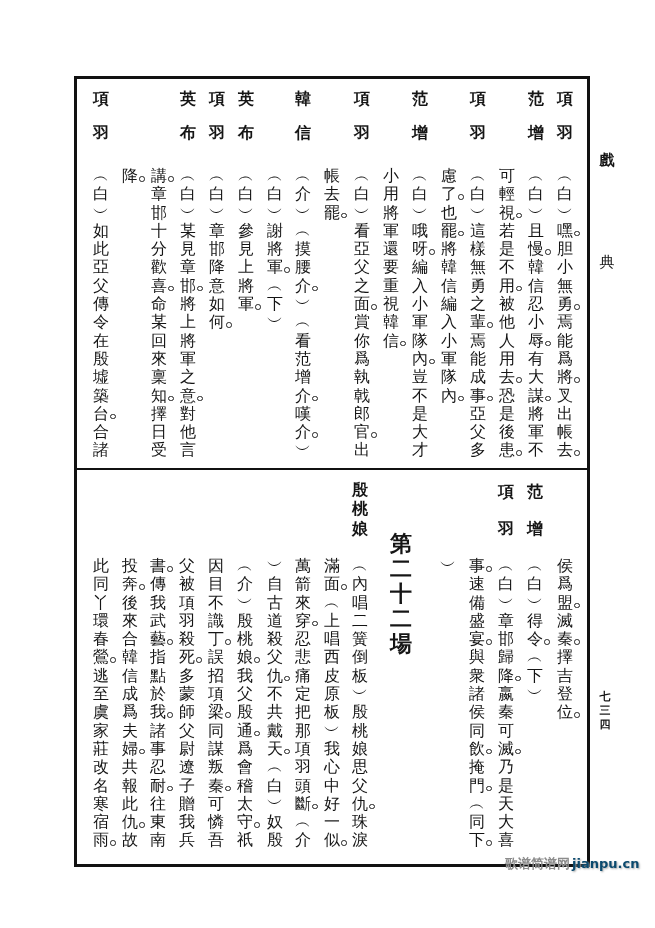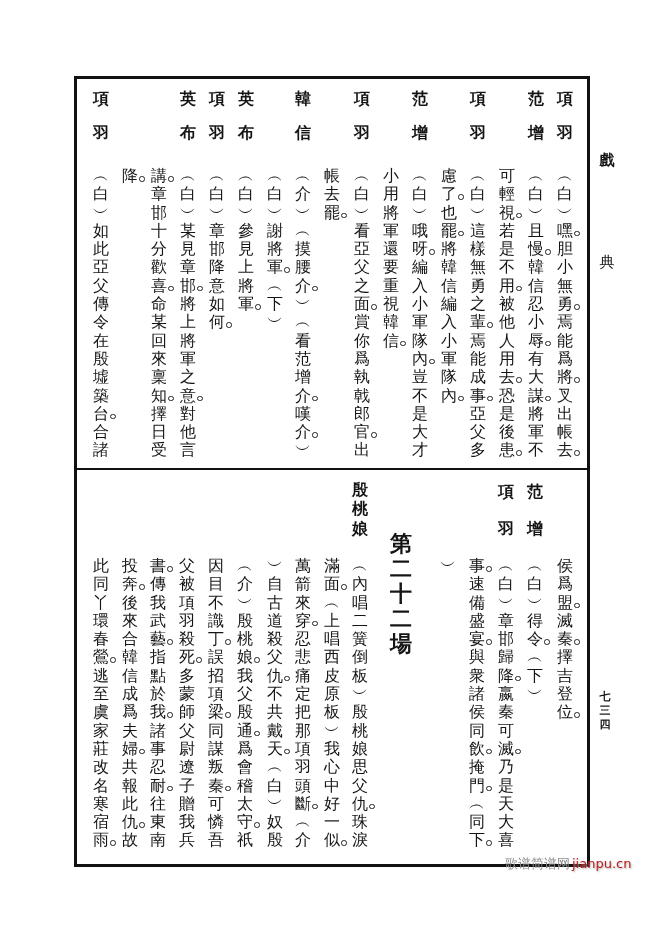--- a/index.html
+++ b/index.html
@@ -23,23 +23,23 @@
     }
     .dot {
       position: absolute; left: 18px; top: 9px;
       width: 3.5px; height: 3.5px; border: 1.1px solid #222; border-radius: 50%;
     }
     .title { position: absolute; left: 389px; top: 531px; width: 24px; }
     .title .ch { width: 24px; height: 25px; line-height: 25px; font-size: 22px; font-weight: bold; }
     .margin-char { position: absolute; width: 18px; text-align: center; font-size: 15px; font-weight: bold; }
     .pageno { position: absolute; left: 597px; top: 690px; width: 16px; }
     .pageno .ch { width: 16px; height: 14px; line-height: 14px; font-size: 11px; font-weight: bold; }
-    .wm { position: absolute; top: 856px; font-size: 13px; line-height: 16px; }
+    .wm { position: absolute; top: 856px; font-size: 13px; line-height: 16px; font-weight: bold; }
     .wm-site { left: 505px; color: #8c8c8c; font-family: "DejaVu Serif", serif; }
-    .wm-domain { left: 572px; color: #b91c1c; font-family: "DejaVu Sans", sans-serif; text-shadow: 1px 1px 2px #aaa; }
+    .wm-domain { left: 572px; color: #0c4a6e; font-family: "DejaVu Sans", sans-serif; text-shadow: 1px 1px 2px #aaa; }
   </style>
 </head>
 <body>
 
 <div class="line" style="left:75px;top:76px;width:514px;height:2.5px;"></div>
 <div class="line" style="left:74px;top:76px;width:2.5px;height:791px;"></div>
 <div class="line" style="left:587px;top:76px;width:3px;height:791px;"></div>
 <div class="line" style="left:75px;top:864px;width:515px;height:2.5px;"></div>
 <div class="line" style="left:75px;top:468px;width:514px;height:2px;"></div>
 

